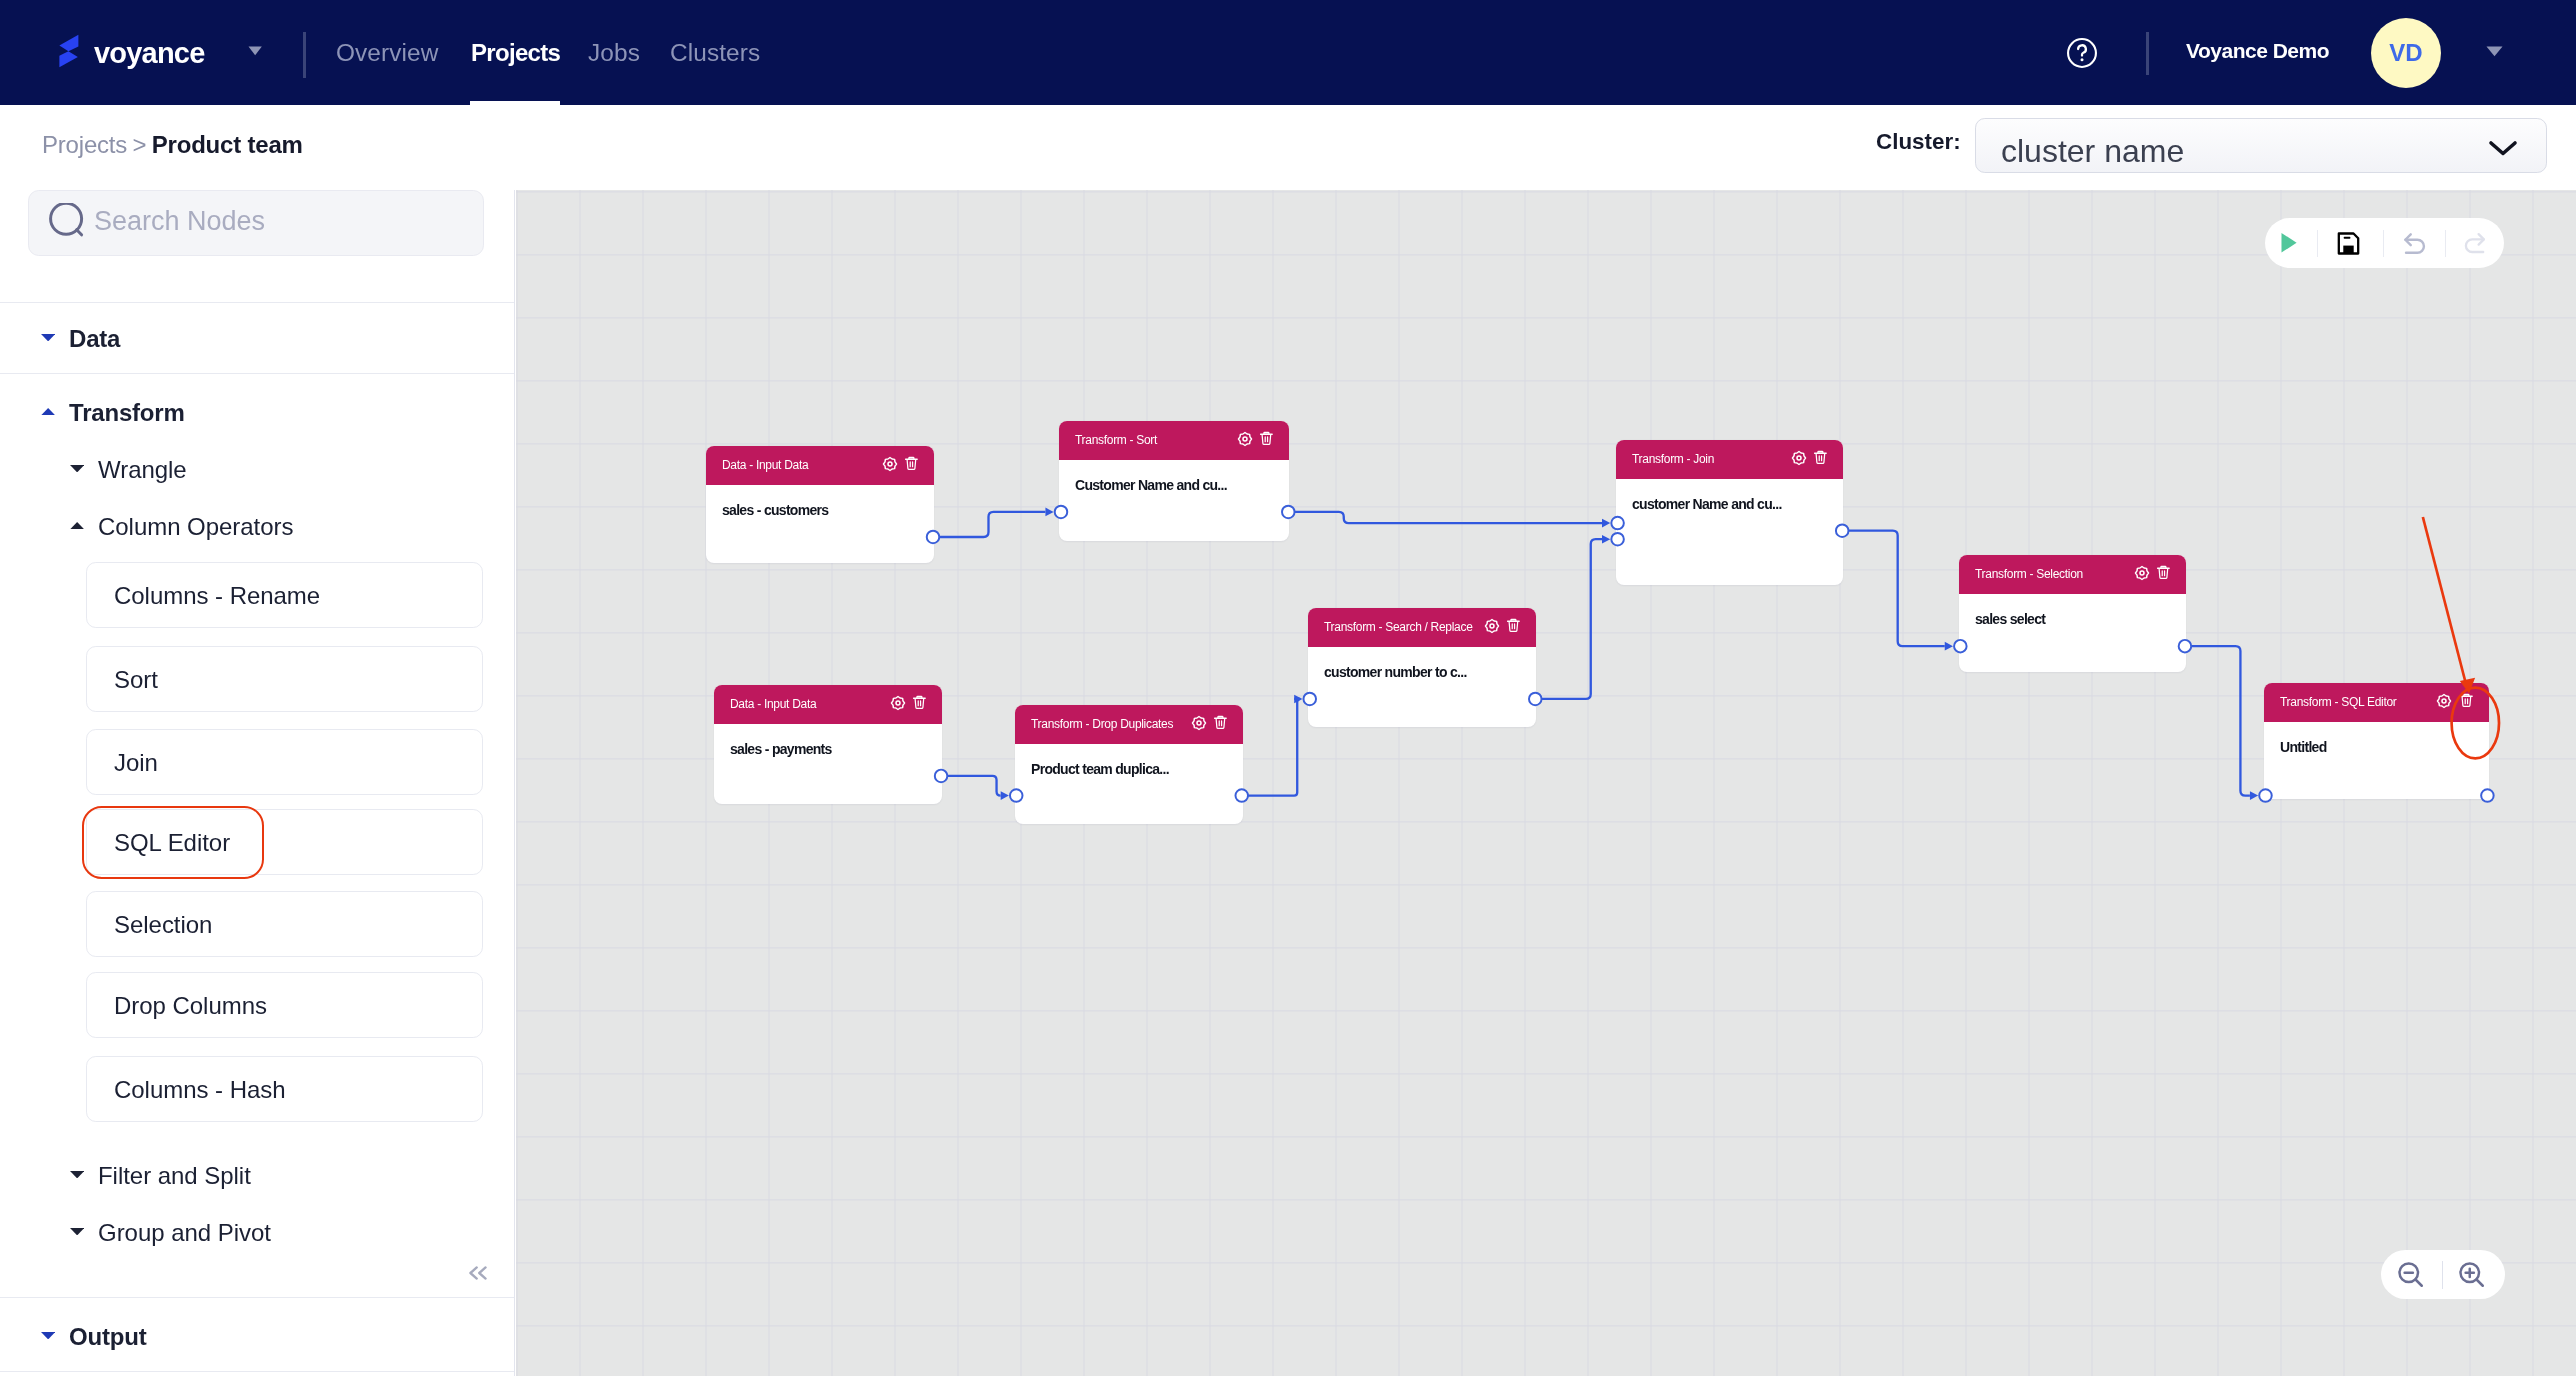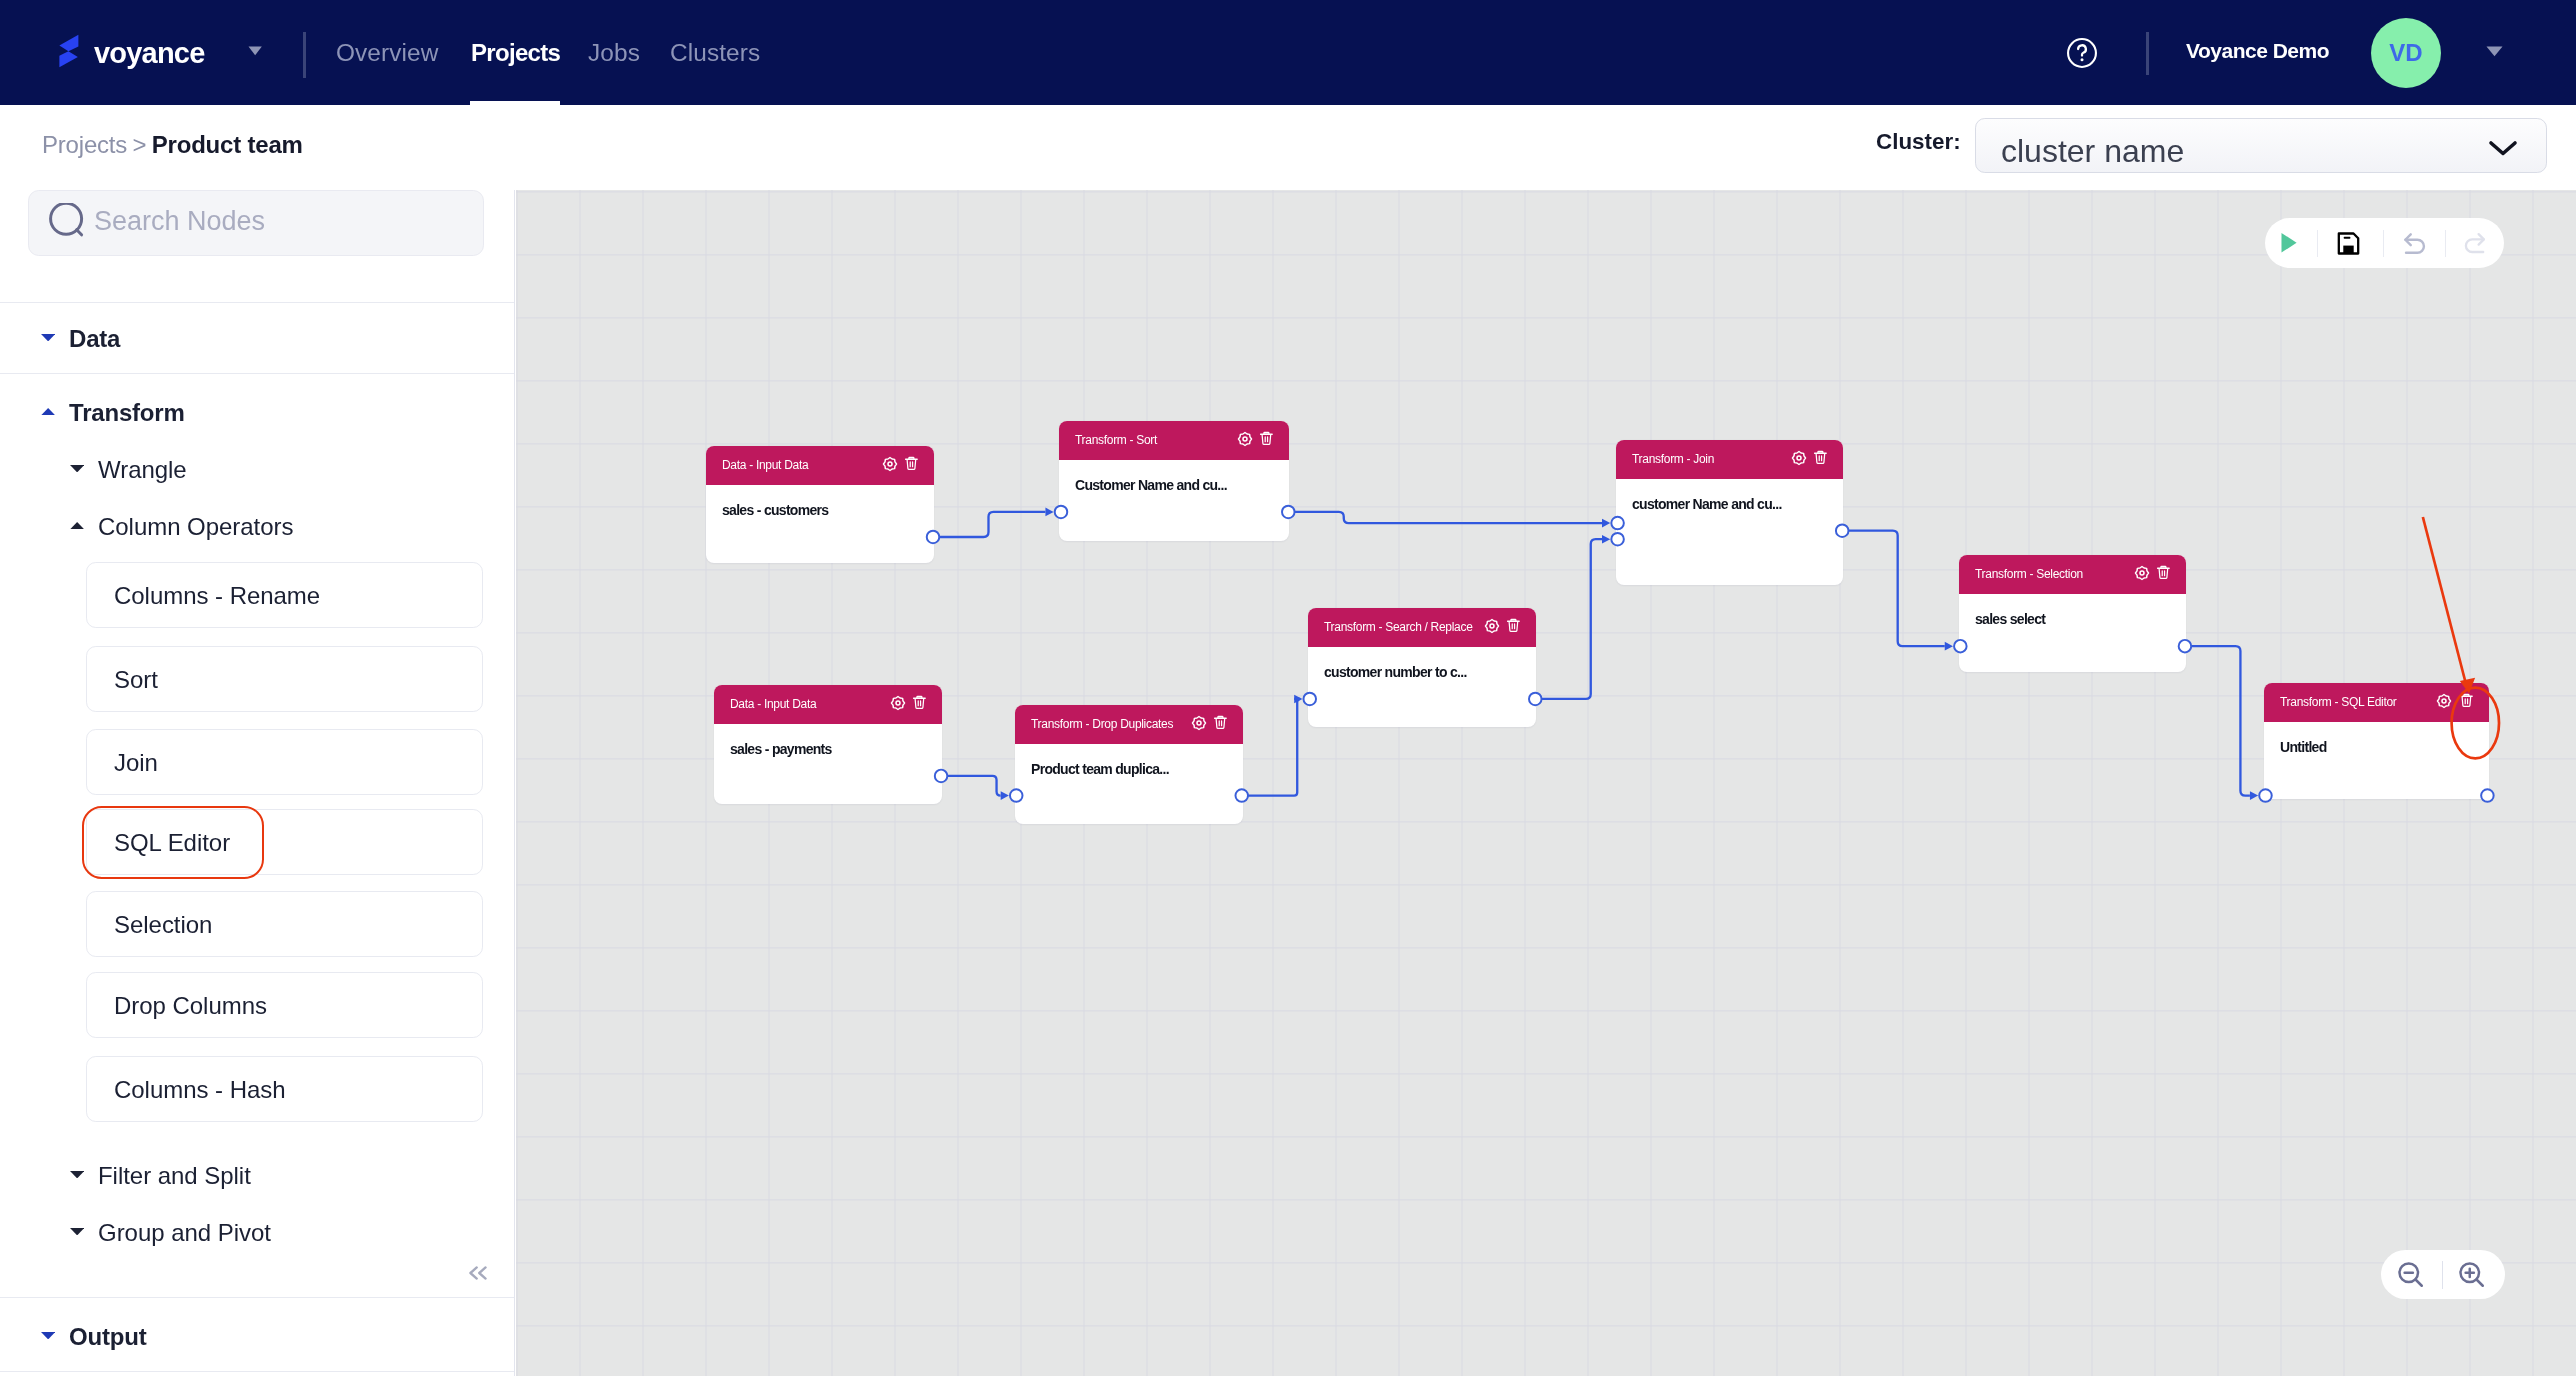--- a/index.html
+++ b/index.html
@@ -13,21 +13,21 @@
   .logo-mark{position:absolute;left:59px;top:34px;width:20px;height:34px;display:block;}
   .logo-text{position:absolute;left:94px;top:39px;color:#fff;font-size:29px;font-weight:700;letter-spacing:-0.8px;line-height:29px;}
   .org-caret{position:absolute;left:248px;top:46px;width:14.3px;height:9.8px;}
   .nav-divider{position:absolute;left:303px;top:32px;width:3.1px;height:46px;background:#3a4478;}
   .nav-tab{position:absolute;top:0;height:105px;display:flex;align-items:center;color:#8d94b7;font-size:24.4px;font-weight:400;white-space:nowrap;letter-spacing:0.1px;}
   .nav-tab.active{color:#fff;font-weight:700;font-size:24px;letter-spacing:-0.7px;}
   .nav-tab.active::after{content:"";position:absolute;left:-0.9px;right:0px;bottom:0;height:4.5px;background:#fff;}
   .help-icon{position:absolute;left:2067px;top:38px;width:30px;height:30px;}
   .nav-divider2{position:absolute;left:2146px;top:32px;width:3.1px;height:43px;background:#3a4478;}
   .account-name{position:absolute;left:2186px;top:39px;color:#fff;font-size:21px;font-weight:700;white-space:nowrap;letter-spacing:-0.5px;}
-  .avatar{position:absolute;left:2371px;top:18.3px;width:70px;height:70px;border-radius:50%;background:#86efac;color:#3e6ae8;font-size:24px;font-weight:700;display:flex;align-items:center;justify-content:center;letter-spacing:0px;}
+  .avatar{position:absolute;left:2371px;top:18.3px;width:70px;height:70px;border-radius:50%;background:#fef9c3;color:#3e6ae8;font-size:24px;font-weight:700;display:flex;align-items:center;justify-content:center;letter-spacing:0px;}
   .acct-caret{position:absolute;left:2486px;top:46px;width:17px;height:10.7px;}
 
   
   .subheader{position:absolute;left:0;top:105px;width:2576px;height:85px;background:#fff;}
   .breadcrumb{position:absolute;left:42px;top:26px;display:flex;align-items:baseline;font-size:24px;letter-spacing:-0.2px;}
   .bc-muted{color:#8c91a8;font-weight:400;}
   .bc-sep{color:#8c91a8;margin:0 5.4px;font-weight:400;}
   .bc-current{color:#161a2c;font-weight:700;}
   .cluster-label{position:absolute;left:1876px;top:24px;font-size:22.4px;font-weight:700;color:#161a2c;}
   .cluster-select{position:absolute;left:1975px;top:13.4px;width:572px;height:55px;border:1.4px solid #d9dce6;border-radius:9.8px;background:linear-gradient(180deg,#fdfdfe 0%,#f2f3f7 100%);}

